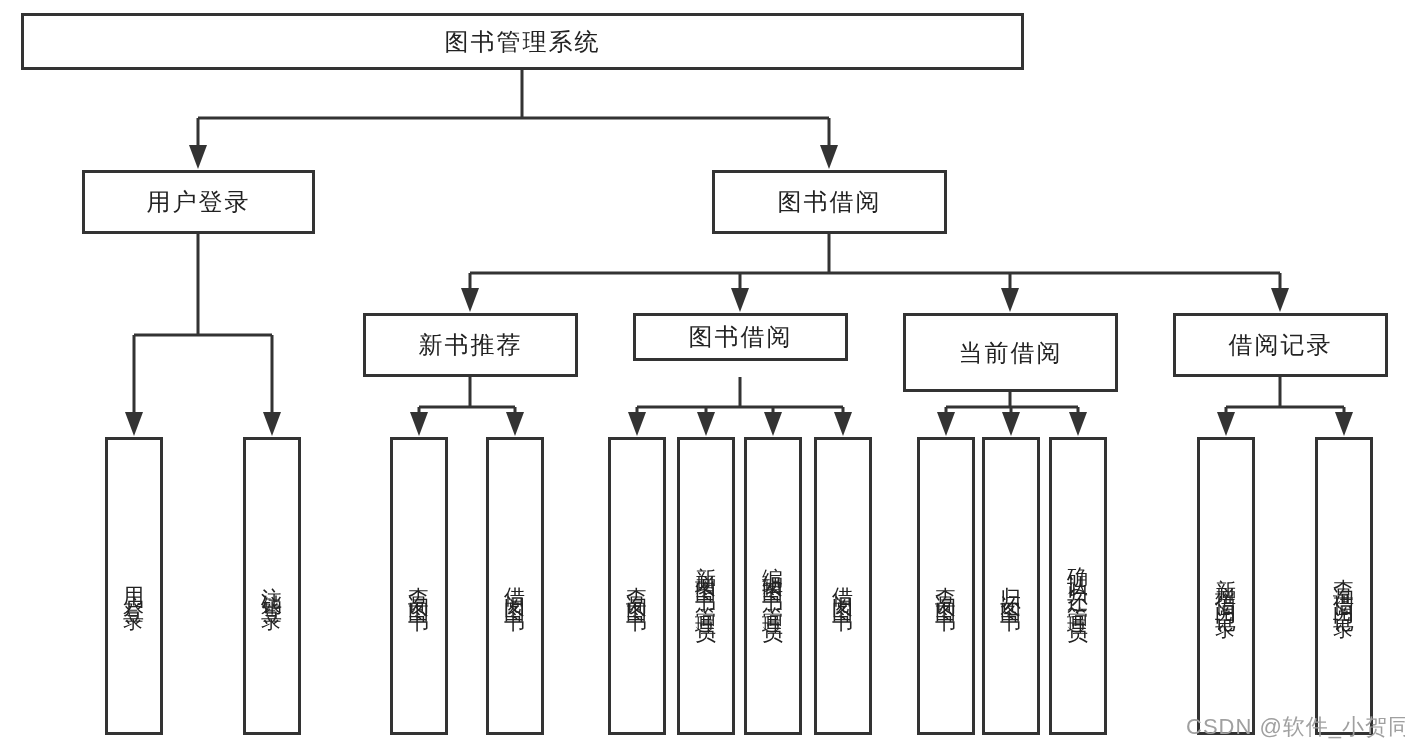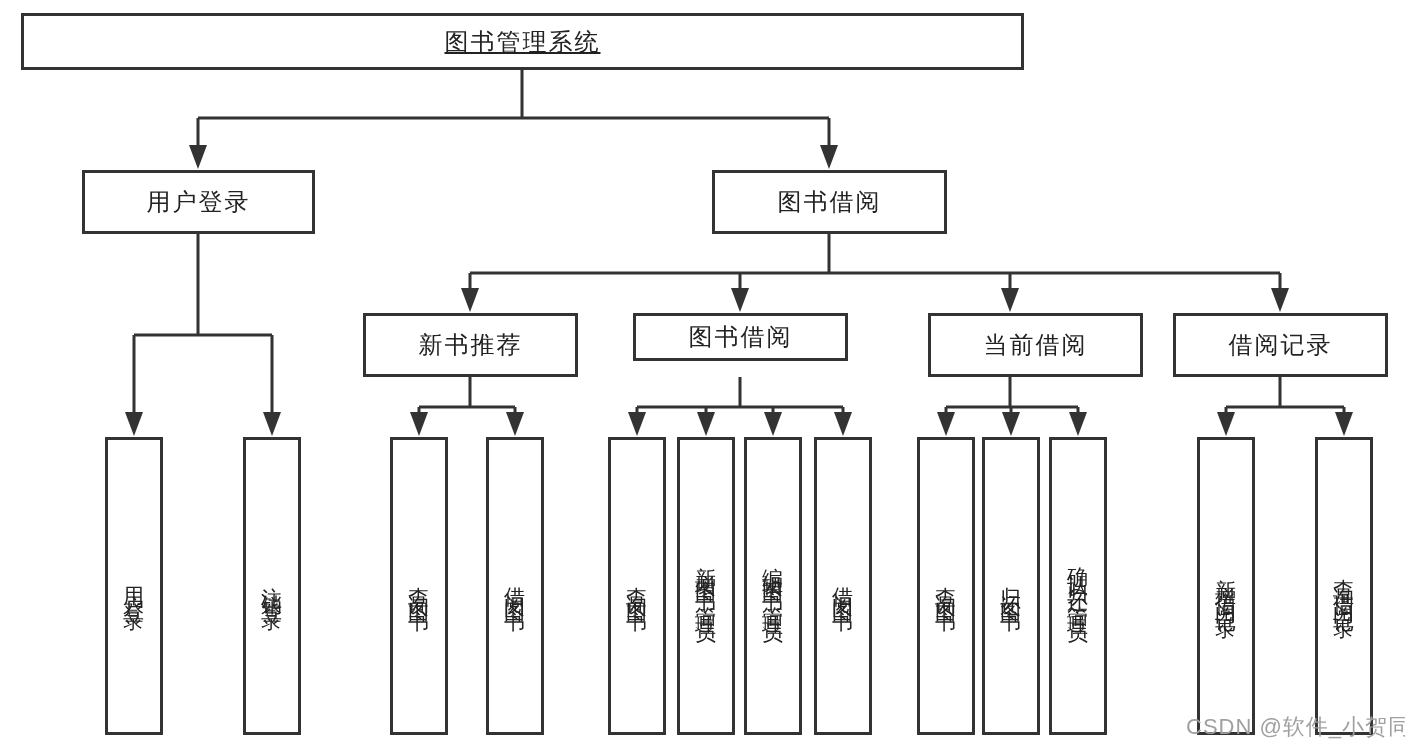--- a/index.html
+++ b/index.html
@@ -43,26 +43,26 @@
     white-space: nowrap;
   }
   .node.v {
     writing-mode: vertical-rl;
     text-orientation: mixed;
     font-size: 21px;
     letter-spacing: 8px;
     white-space: nowrap;
   }
   
-  #root-box          { left: 21px;   top: 13px;  width: 1003px; height: 57px; text-decoration: underline; }
+  #root-box          { left: 21px;   top: 13px;  width: 1003px; height: 57px; }
   #box-user-login    { left: 82px;   top: 170px; width: 233px;  height: 64px; }
   #box-book-mgmt     { left: 712px;  top: 170px; width: 235px;  height: 64px; }
   #box-new-book      { left: 363px;  top: 313px; width: 215px;  height: 64px; }
   #box-book-borrow   { left: 633px;  top: 313px; width: 215px;  height: 48px; }
-  #box-current       { left: 903px;  top: 313px; width: 215px;  height: 64px; margin-left: 25px; }
+  #box-current       { left: 903px;  top: 313px; width: 215px;  height: 79px; }
   #box-history       { left: 1173px; top: 313px; width: 215px;  height: 64px; }
   
   .leaf { top: 437px; width: 58px; height: 298px; }
   #leaf-1  { left: 105px;  }
   #leaf-2  { left: 243px;  }
   #leaf-3  { left: 390px;  }
   #leaf-4  { left: 486px;  }
   #leaf-5  { left: 608px;  }
   #leaf-6  { left: 677px;  }
   #leaf-7  { left: 744px;  }

